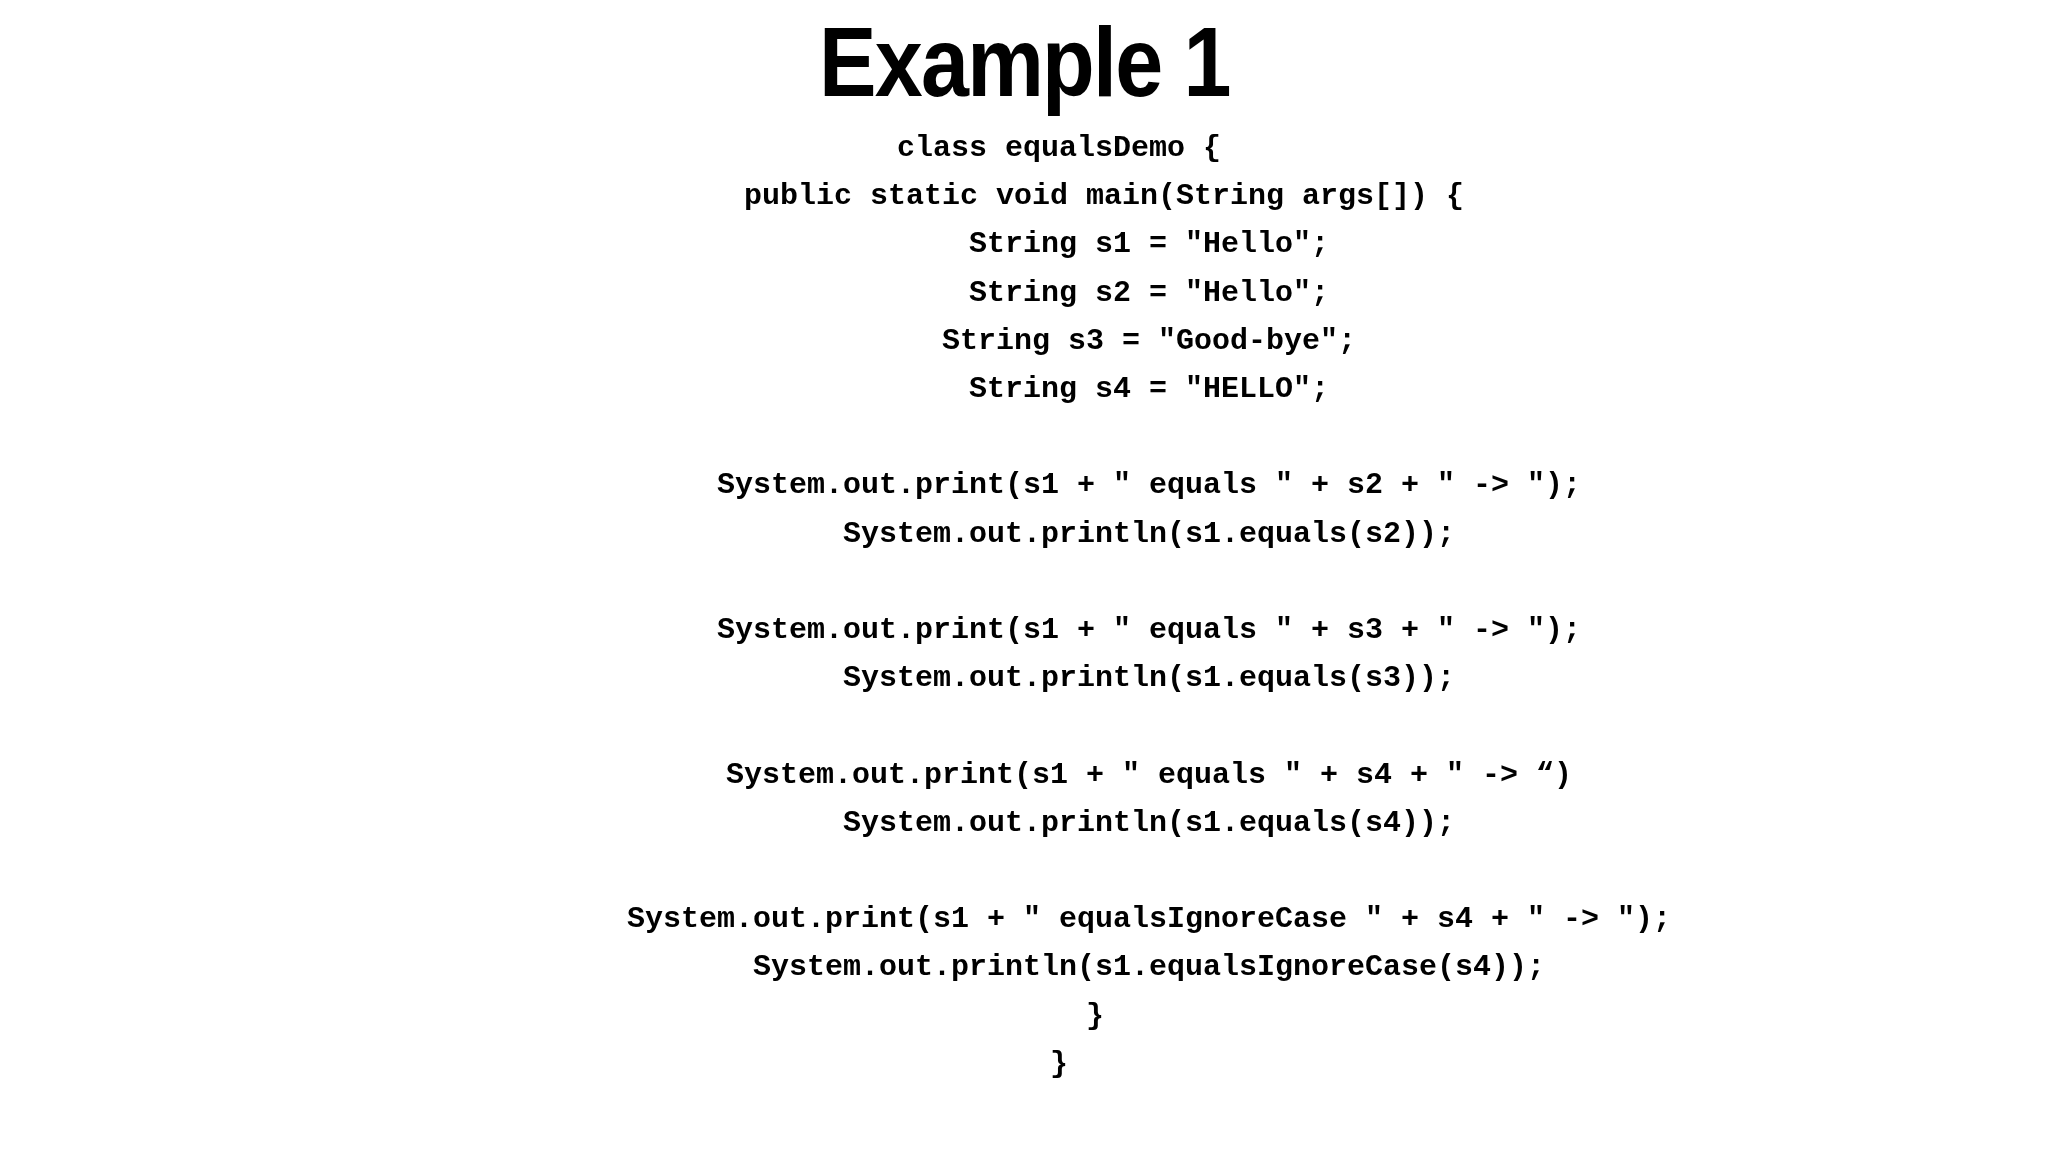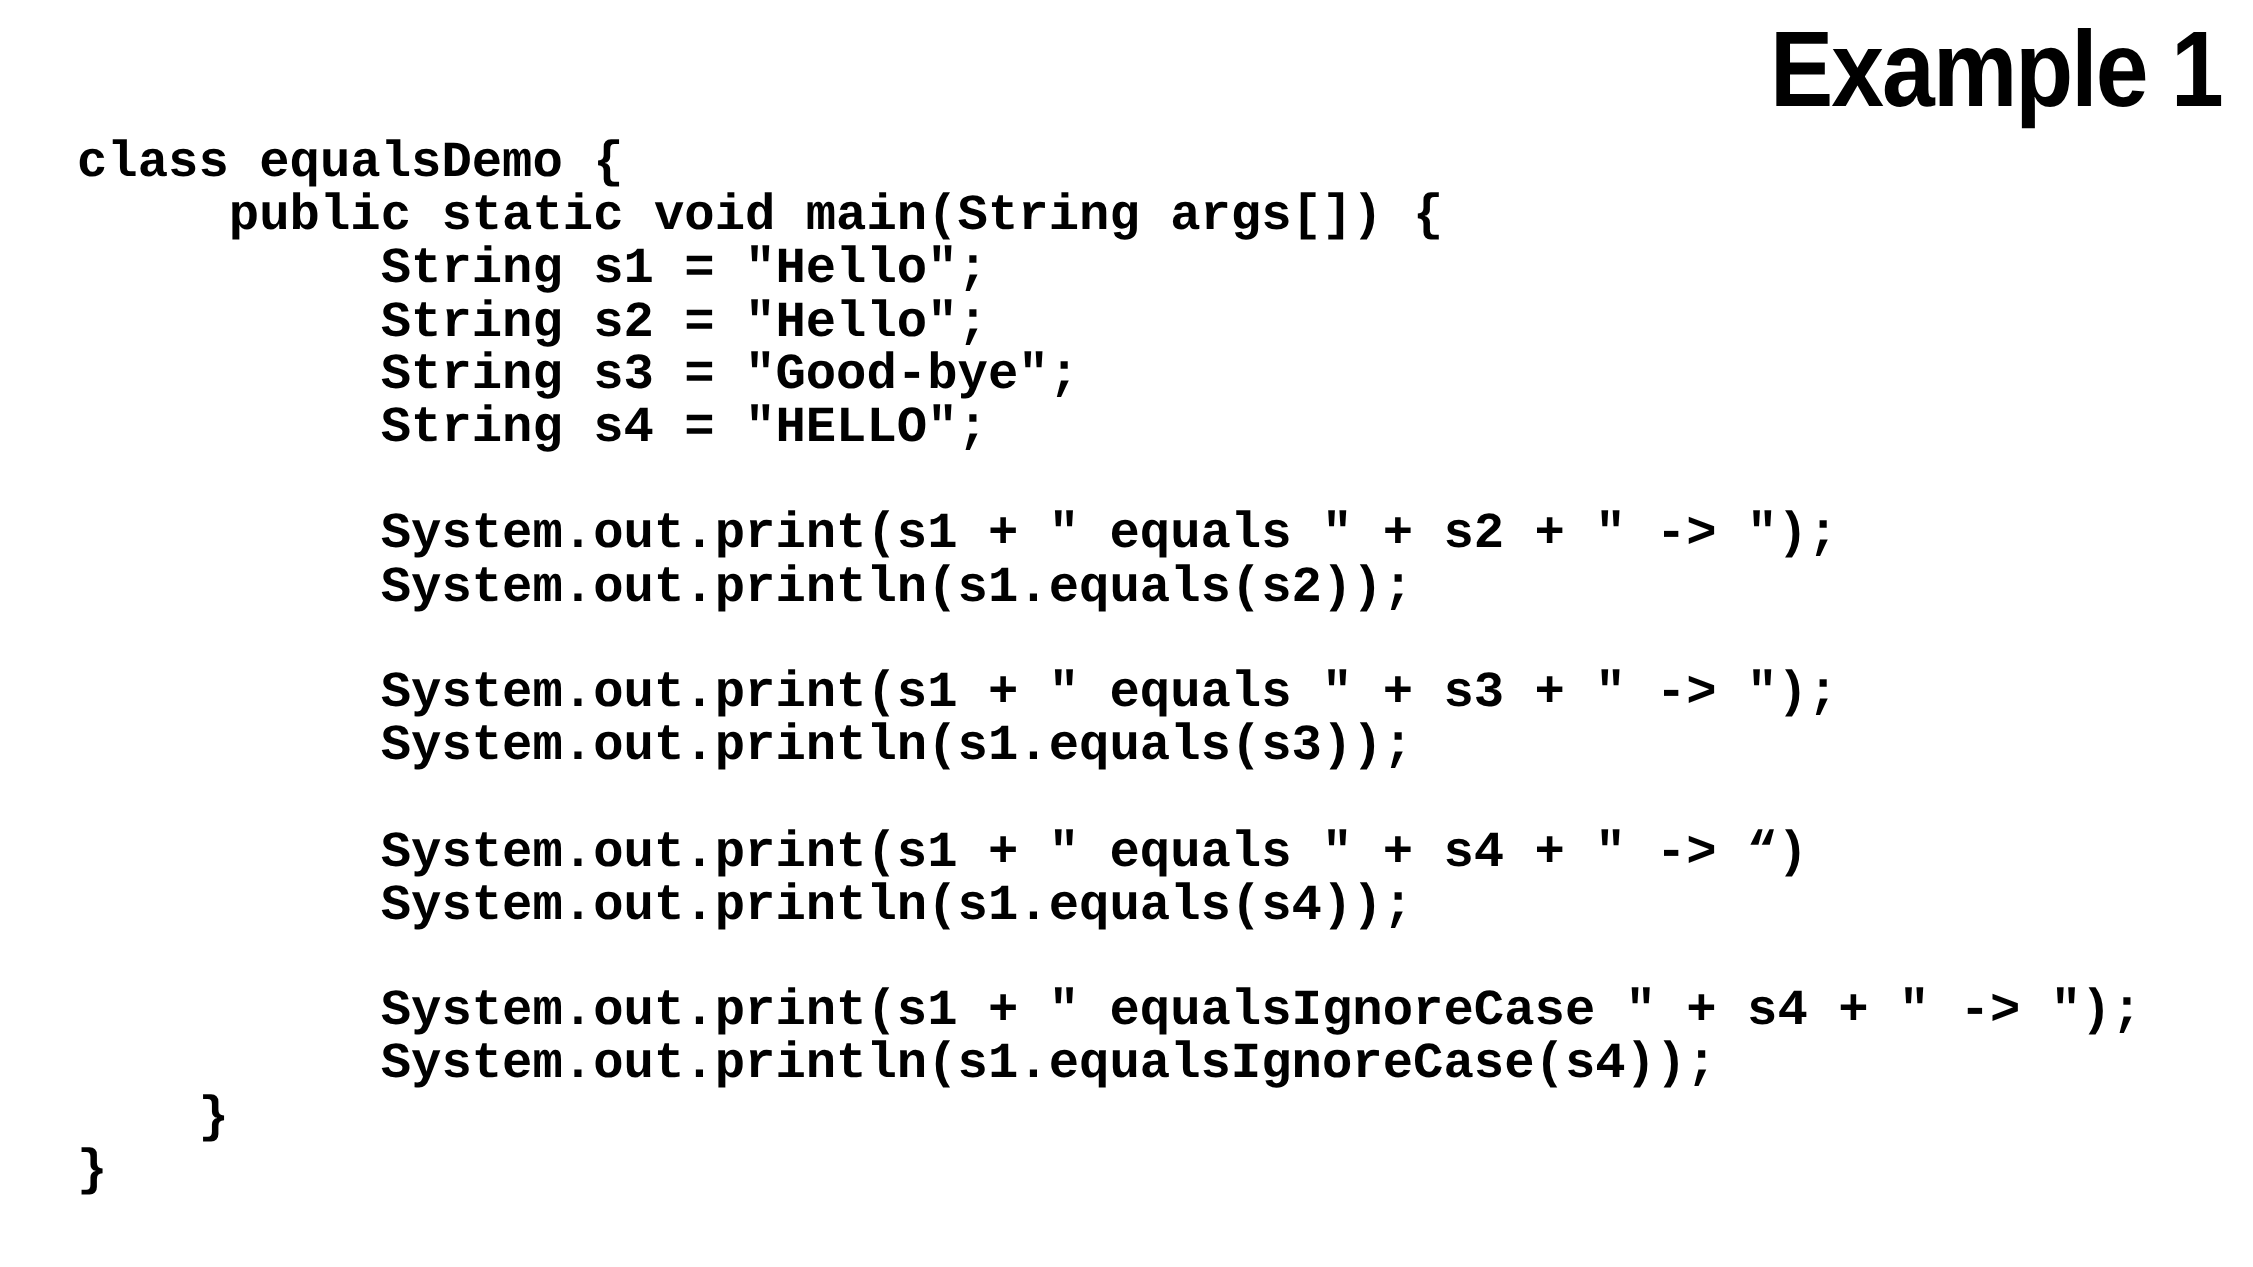--- a/index.html
+++ b/index.html
@@ -12,40 +12,41 @@
     width: 2048px;
     height: 1152px;
     background: #ffffff;
     overflow: hidden;
     color: #000000;
   }
   .slide-title {
     margin: 0;
     padding-top: 10px;
     height: 108px;
-    text-align: right;
+    text-align: center;
     font-family: "Liberation Sans", sans-serif;
     font-weight: 700;
     font-size: 98px;
     line-height: 104px;
     color: #000000;
     letter-spacing: -2px;
   }
   .slide-title .title-text {
     display: inline-block;
     transform: scaleX(0.88);
     transform-origin: center;
   }
   .code-block {
     margin: 0;
     padding: 6px 0 0 70px;
     font-family: "Liberation Mono", monospace;
     font-weight: 700;
-    font-size: 46px;
+    font-size: 30px;
     color: #000000;
+    text-align: center;
   }
   .code-line {
     white-space: pre;
     line-height: 48.2px;
     min-height: 48.2px;
   }
 </style>
 </head>
 <body>
 

